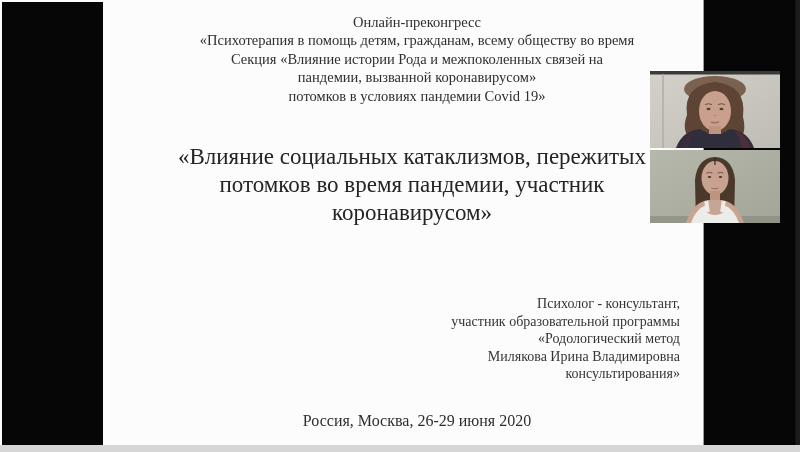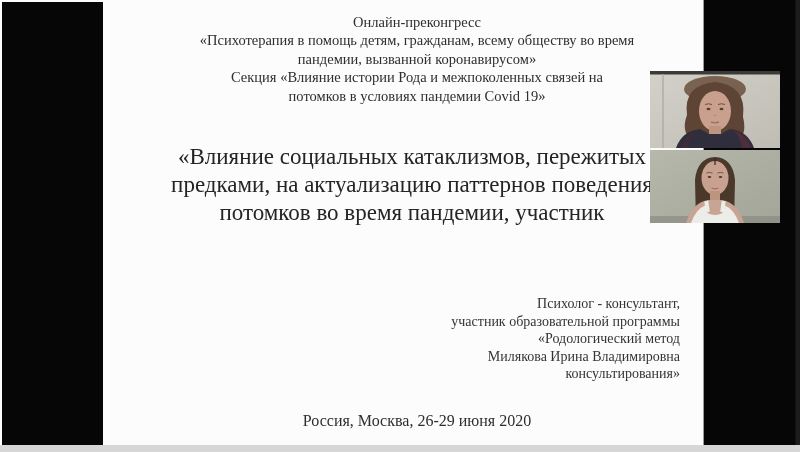--- a/index.html
+++ b/index.html
@@ -37,29 +37,29 @@
 
   <div class="bar-left"></div>
   <div class="bar-right"></div>
   <div class="strip-bottom"></div>
 
   <div class="slide">
 
     <div class="hdr">
       <div>Онлайн-преконгресс</div>
       <div>«Психотерапия в помощь детям, гражданам, всему обществу во время</div>
+      <div>Секция «Влияние истории Рода и межпоколенных связей на</div>
       <div>пандемии, вызванной коронавирусом»</div>
-      <div>Секция «Влияние истории Рода и межпоколенных связей на</div>
       <div>потомков в условиях пандемии Covid 19»</div>
     </div>
 
     <div class="ttl">
       <div>«Влияние социальных катаклизмов, пережитых</div>
-      <div>предками, на актуализацию паттернов поведения</div>
       <div>потомков во время пандемии, участник</div>
+      <div>коронавирусом»</div>
     </div>
 
     <div class="auth">
       <div>Психолог - консультант,</div>
       <div>участник образовательной программы</div>
       <div>«Родологический метод</div>
       <div>Милякова Ирина Владимировна</div>
       <div>консультирования»</div>
     </div>
 

